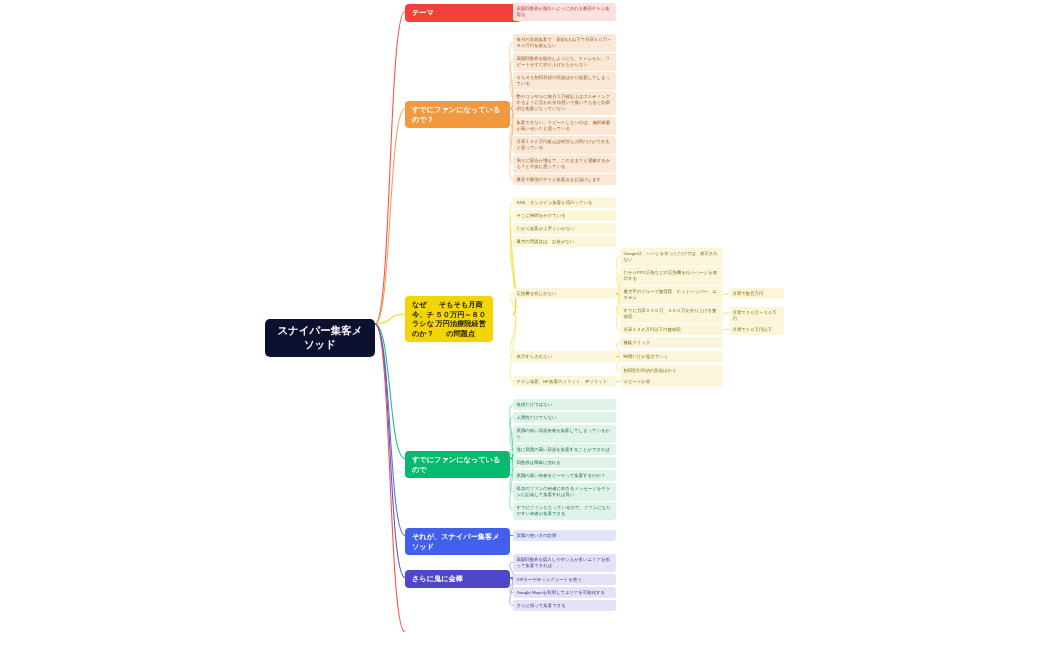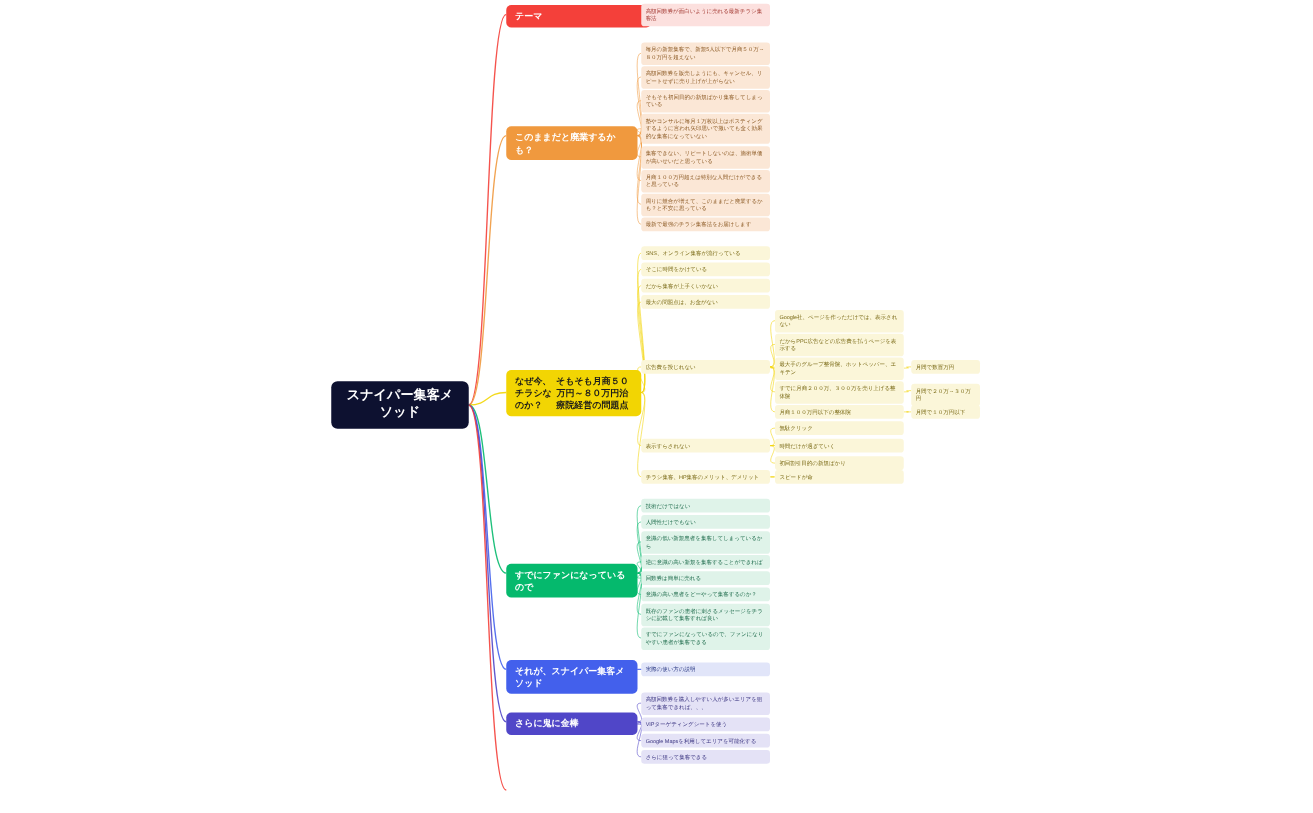--- a/index.html
+++ b/index.html
@@ -117,33 +117,33 @@
       <path d="M 510 458.5 C 520 458.5, 503 510.5, 513 510.5" fill="none" stroke="#05b96d" stroke-width="0.6" stroke-opacity="0.75"></path>
       <path d="M 375 324 C 391.5 324, 388.5 535.5, 405 535.5" fill="none" stroke="#4360ec" stroke-width="1.1" stroke-opacity="0.9"></path>
       <path d="M 510 535.5 C 520 535.5, 503 535.5, 513 535.5" fill="none" stroke="#4360ec" stroke-width="0.6" stroke-opacity="0.75"></path>
       <path d="M 375 324 C 391.5 324, 388.5 577.5, 405 577.5" fill="none" stroke="#5046c8" stroke-width="1.1" stroke-opacity="0.9"></path>
       <path d="M 510 577.5 C 520 577.5, 503 562.5, 513 562.5" fill="none" stroke="#5046c8" stroke-width="0.6" stroke-opacity="0.75"></path>
       <path d="M 510 577.5 C 520 577.5, 503 579.5, 513 579.5" fill="none" stroke="#5046c8" stroke-width="0.6" stroke-opacity="0.75"></path>
       <path d="M 510 577.5 C 520 577.5, 503 592.5, 513 592.5" fill="none" stroke="#5046c8" stroke-width="0.6" stroke-opacity="0.75"></path>
       <path d="M 510 577.5 C 520 577.5, 503 605.5, 513 605.5" fill="none" stroke="#5046c8" stroke-width="0.6" stroke-opacity="0.75"></path>
       <path d="M 375 324 C 391.5 324, 388.5 632, 405 632" fill="none" stroke="#f4403a" stroke-width="1.1" stroke-opacity="0.9"></path>
     </svg>
-<div class="node root" style="left: 265px; top: 305px; width: 110px; height: 38px;">スナイパー集客メソッド</div>
+<div class="node root" style="left: 265px; top: 319px; width: 110px; height: 38px;">スナイパー集客メソッド</div>
     <div class="node b1 red" style="left: 405px; top: 4px; width: 116px; min-height: 15px;">テーマ</div>
     <div class="node leaf red" style="left: 513px; top: 3px; width: 103px; min-height: 18px;">高額回数券が面白いように売れる最新チラシ集客法</div>
-    <div class="node b1 orange" style="left: 405px; top: 101px; width: 105px; min-height: 15px;">このままだと廃業するかも？</div>
+    <div class="node b1 orange" style="left: 405px; top: 101px; width: 105px; min-height: 15px;">すでにファンになっているので？</div>
     <div class="node leaf orange" style="left: 513px; top: 34px; width: 103px; min-height: 17px;">毎月の新規集客で、新規5人以下で月商５０万～８０万円を超えない</div>
     <div class="node leaf orange" style="left: 513px; top: 53px; width: 103px; min-height: 17px;">高額回数券を販売しようにも、キャンセル、リピートせずに売り上げが上がらない</div>
     <div class="node leaf orange" style="left: 513px; top: 72px; width: 103px; min-height: 17px;">そもそも初回目的の新規ばかり集客してしまっている</div>
     <div class="node leaf orange" style="left: 513px; top: 91px; width: 103px; min-height: 24px;">塾やコンサルに毎月１万枚以上はポスティングするように言われ矢印思いで撒いても全く効果的な集客になっていない</div>
     <div class="node leaf orange" style="left: 513px; top: 117px; width: 103px; min-height: 17px;">集客できない、リピートしないのは、施術単価が高いせいだと思っている</div>
     <div class="node leaf orange" style="left: 513px; top: 136px; width: 103px; min-height: 17px;">月商１００万円超えは特別な人間だけができると思っている</div>
     <div class="node leaf orange" style="left: 513px; top: 155px; width: 103px; min-height: 17px;">周りに競合が増えて、このままだと廃業するかも？と不安に思っている</div>
     <div class="node leaf orange" style="left: 513px; top: 174px; width: 103px; min-height: 11px;">最新で最強のチラシ集客法をお届けします</div>
-    <div class="node b1 yellow" style="left: 405px; top: 296px; width: 108px; min-height: 36px;">
+    <div class="node b1 yellow" style="left: 405px; top: 296px; width: 88px; min-height: 36px;">
       <span style="display: block;">なぜ今、チラシなのか？</span>
       <span style="display: block; text-align: center;">そもそも月商５０万円～８０万円治療院経営の問題点</span>
     </div>
     <div class="node leaf yellow" style="left: 513px; top: 197px; width: 103px; min-height: 11px;">SNS、オンライン集客が流行っている</div>
     <div class="node leaf yellow" style="left: 513px; top: 210px; width: 103px; min-height: 11px;">そこに時間をかけている</div>
     <div class="node leaf yellow" style="left: 513px; top: 223px; width: 103px; min-height: 11px;">だから集客が上手くいかない</div>
     <div class="node leaf yellow" style="left: 513px; top: 236px; width: 103px; min-height: 11px;">最大の問題点は、お金がない</div>
     <div class="node leaf yellow" style="left: 513px; top: 288px; width: 103px; min-height: 11px;">広告費を投じれない</div>
     <div class="node leaf yellow" style="left: 620px; top: 248px; width: 103px; min-height: 17px;">Google社、ページを作っただけでは、表示されない</div>
     <div class="node leaf yellow" style="left: 620px; top: 267px; width: 103px; min-height: 17px;">だからPPC広告などの広告費を払うページを表示する</div>

